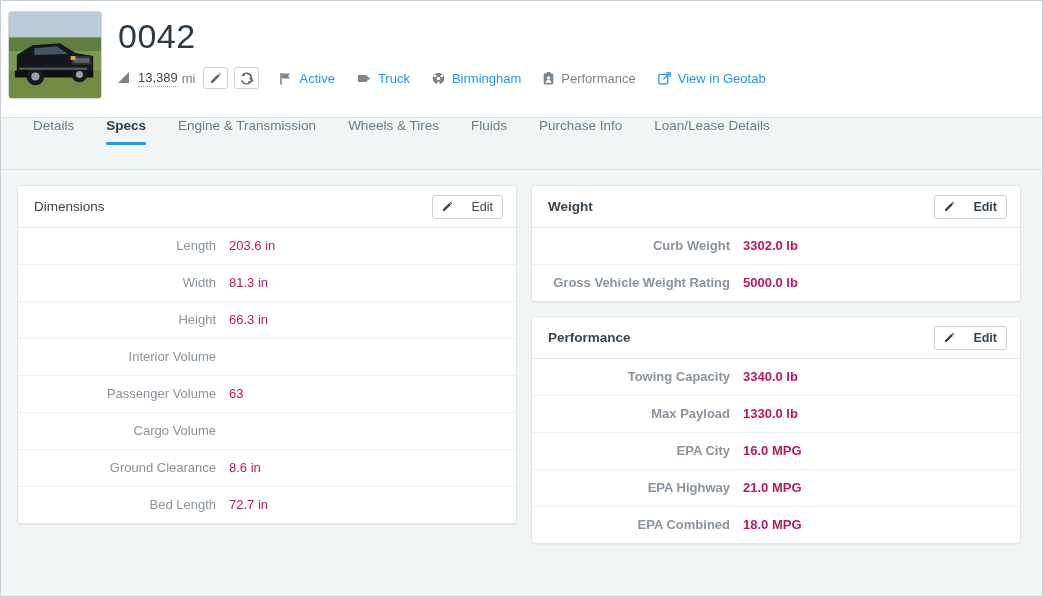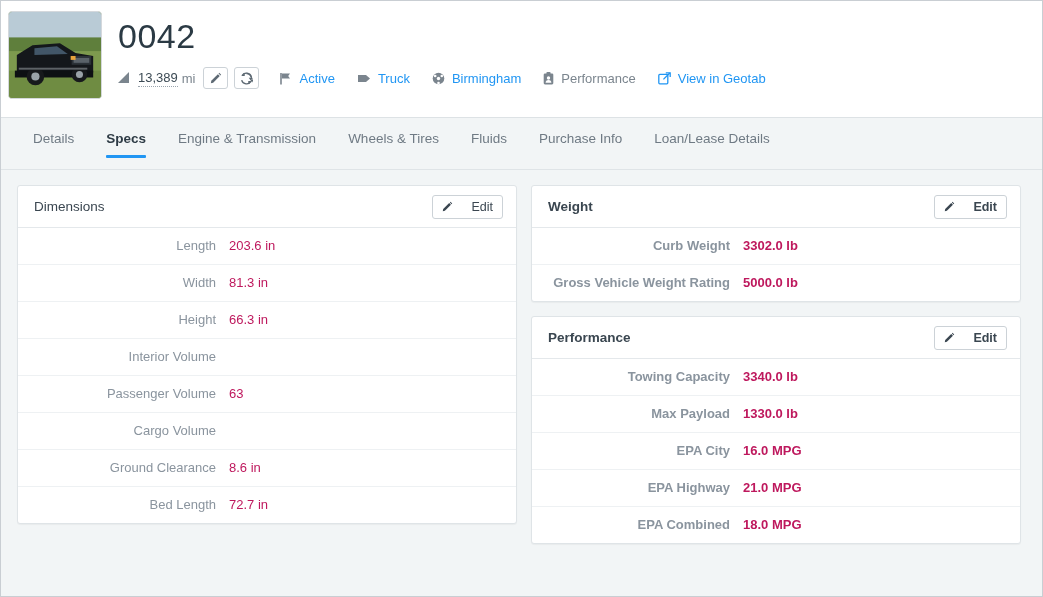--- a/index.html
+++ b/index.html
@@ -91,21 +91,21 @@
     margin-right: 6px;
     color: #6d7883;
     cursor: pointer;
   }
   .icon-btn svg { display: block; }
   .meta-gap { width: 14px; }
 
   
   .tabs {
     display: flex;
-    align-items: center;
+    align-items: flex-start;
     height: 52px;
     padding: 0 16px;
     border-bottom: 1px solid #dfe4e7;
     background: #f2f5f6;
   }
   .tab {
     font-size: 13.5px;
     color: #6f7a84;
     padding: 0 0 11px 0;
     margin-right: 32px;

